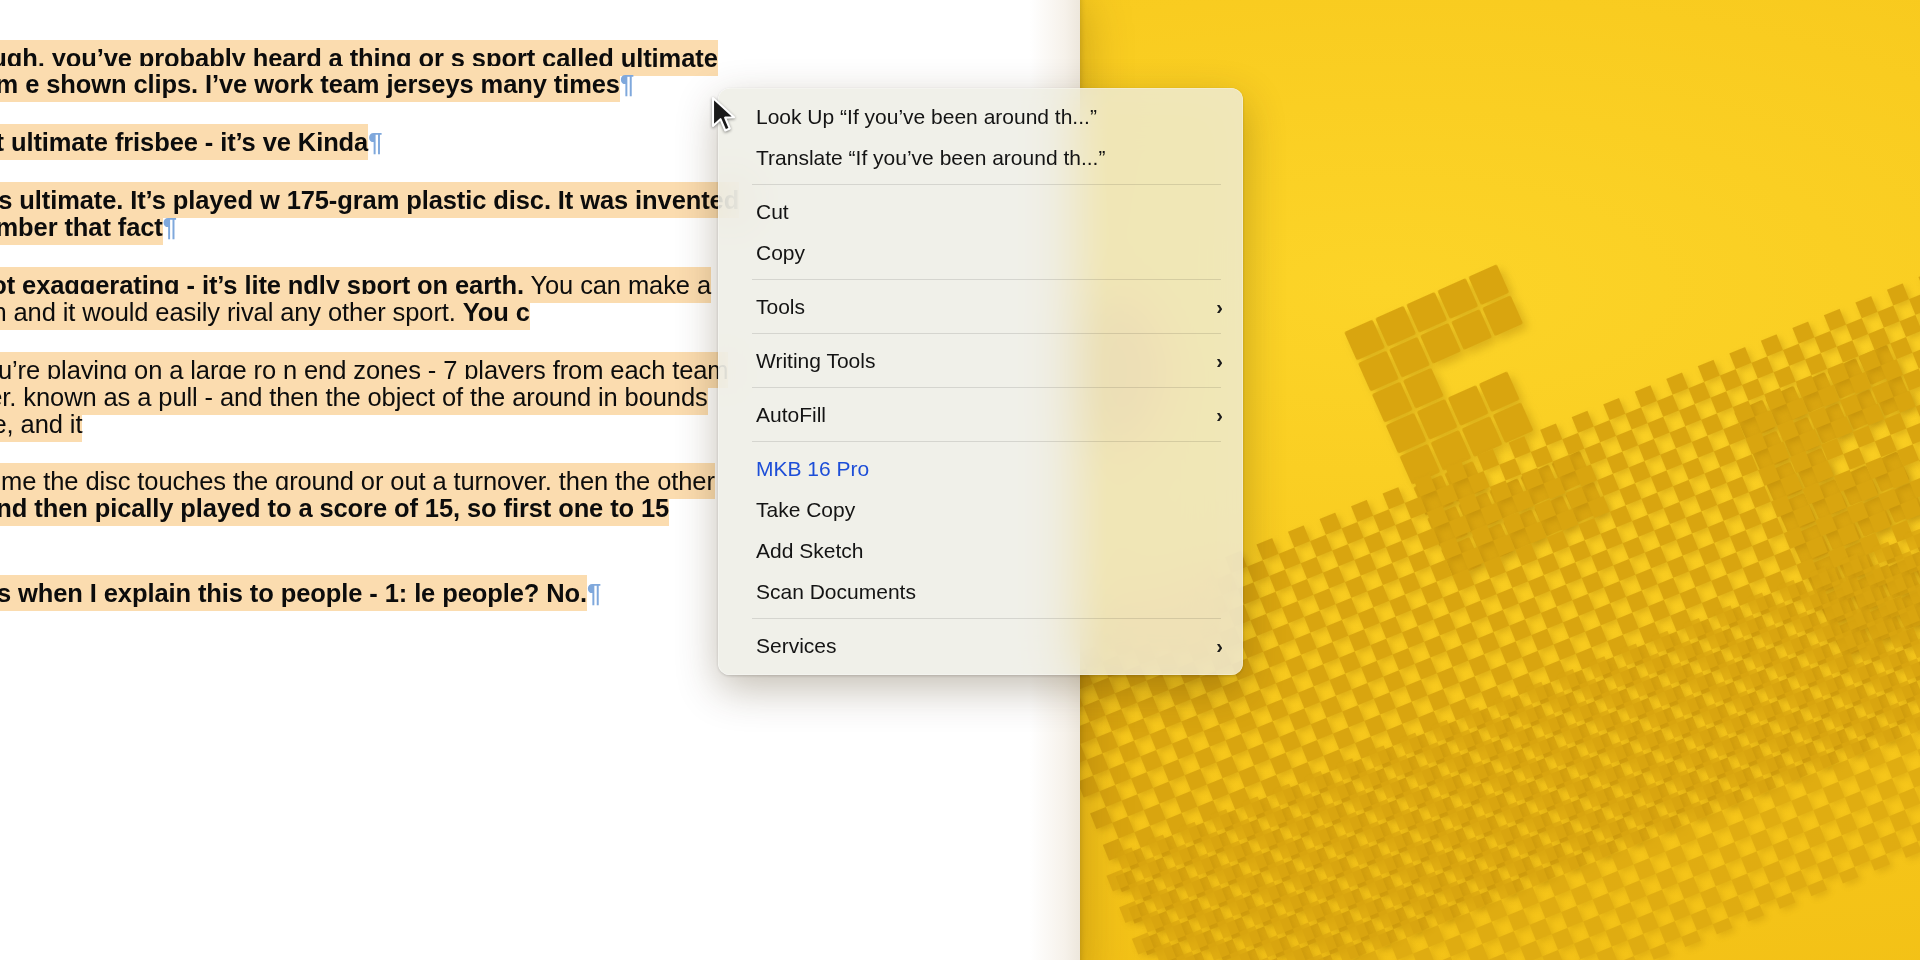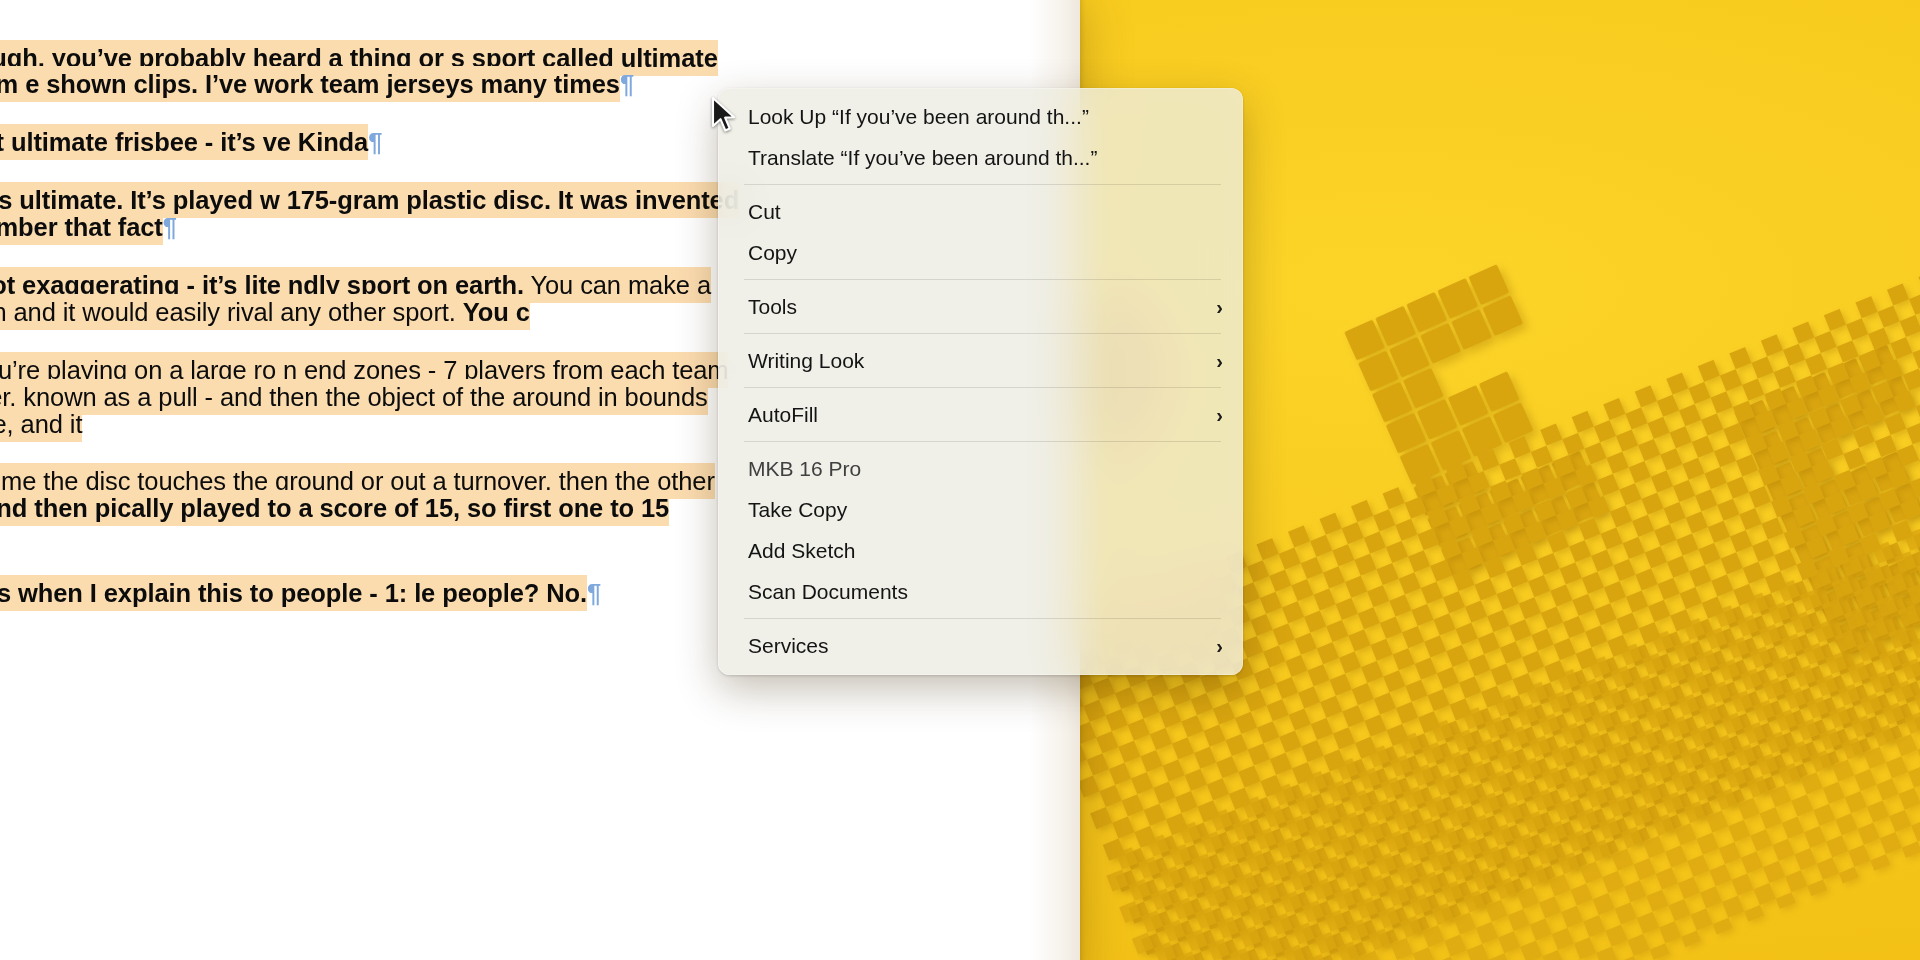--- a/index.html
+++ b/index.html
@@ -77,21 +77,21 @@
     position:absolute; top:0; right:0; width:50px; height:100%;
     background:linear-gradient(to right, rgba(255,255,255,0) 0%, rgba(245,240,232,.9) 70%, #EDE7DC 100%);
     pointer-events:none;
   }
 
   
   #ctxmenu{
     position:absolute;
     left:718px; top:88px;
     width:525px;
-    padding:8px 0 9px 4px;
+    padding:8px 0 9px 12px;
     border-radius:12px;
     background:rgba(236,236,228,0.80);
     backdrop-filter:blur(26px) saturate(140%);
     -webkit-backdrop-filter:blur(26px) saturate(140%);
     box-shadow:
       0 14px 42px rgba(60,40,0,.30),
       0 1px 3px rgba(0,0,0,.18),
       inset 0 0 0 .5px rgba(255,255,255,.55);
     font-size:21px;
     color:#141414;
@@ -107,21 +107,21 @@
     cursor:default;
   }
   .mi .lbl{ flex:1; }
   .mi .chev{
     font-size:20px;
     color:#1b1b1b;
     line-height:1;
     font-weight:600;
     margin-right:2px;
   }
-  .mi.disabled{ color:#404040; }
+  .mi.disabled{ color:#1d4ed8; }
   .sep{
     height:1px;
     background:rgba(0,0,0,.115);
     margin:6px 22px 6px 22px;
   }
 
   
   #cursor{
     position:absolute;
     left:710px; top:96px;
@@ -247,21 +247,21 @@
     <div class="mi">
       <span class="lbl">Copy</span>
     </div>
     <div class="sep"></div>
     <div class="mi">
       <span class="lbl">Tools</span>
       <span class="chev">›</span>
     </div>
     <div class="sep"></div>
     <div class="mi">
-      <span class="lbl">Writing Look</span>
+      <span class="lbl">Writing Tools</span>
       <span class="chev">›</span>
     </div>
     <div class="sep"></div>
     <div class="mi">
       <span class="lbl">AutoFill</span>
       <span class="chev">›</span>
     </div>
     <div class="sep"></div>
     <div class="mi disabled">
       <span class="lbl">MKB 16 Pro</span>

